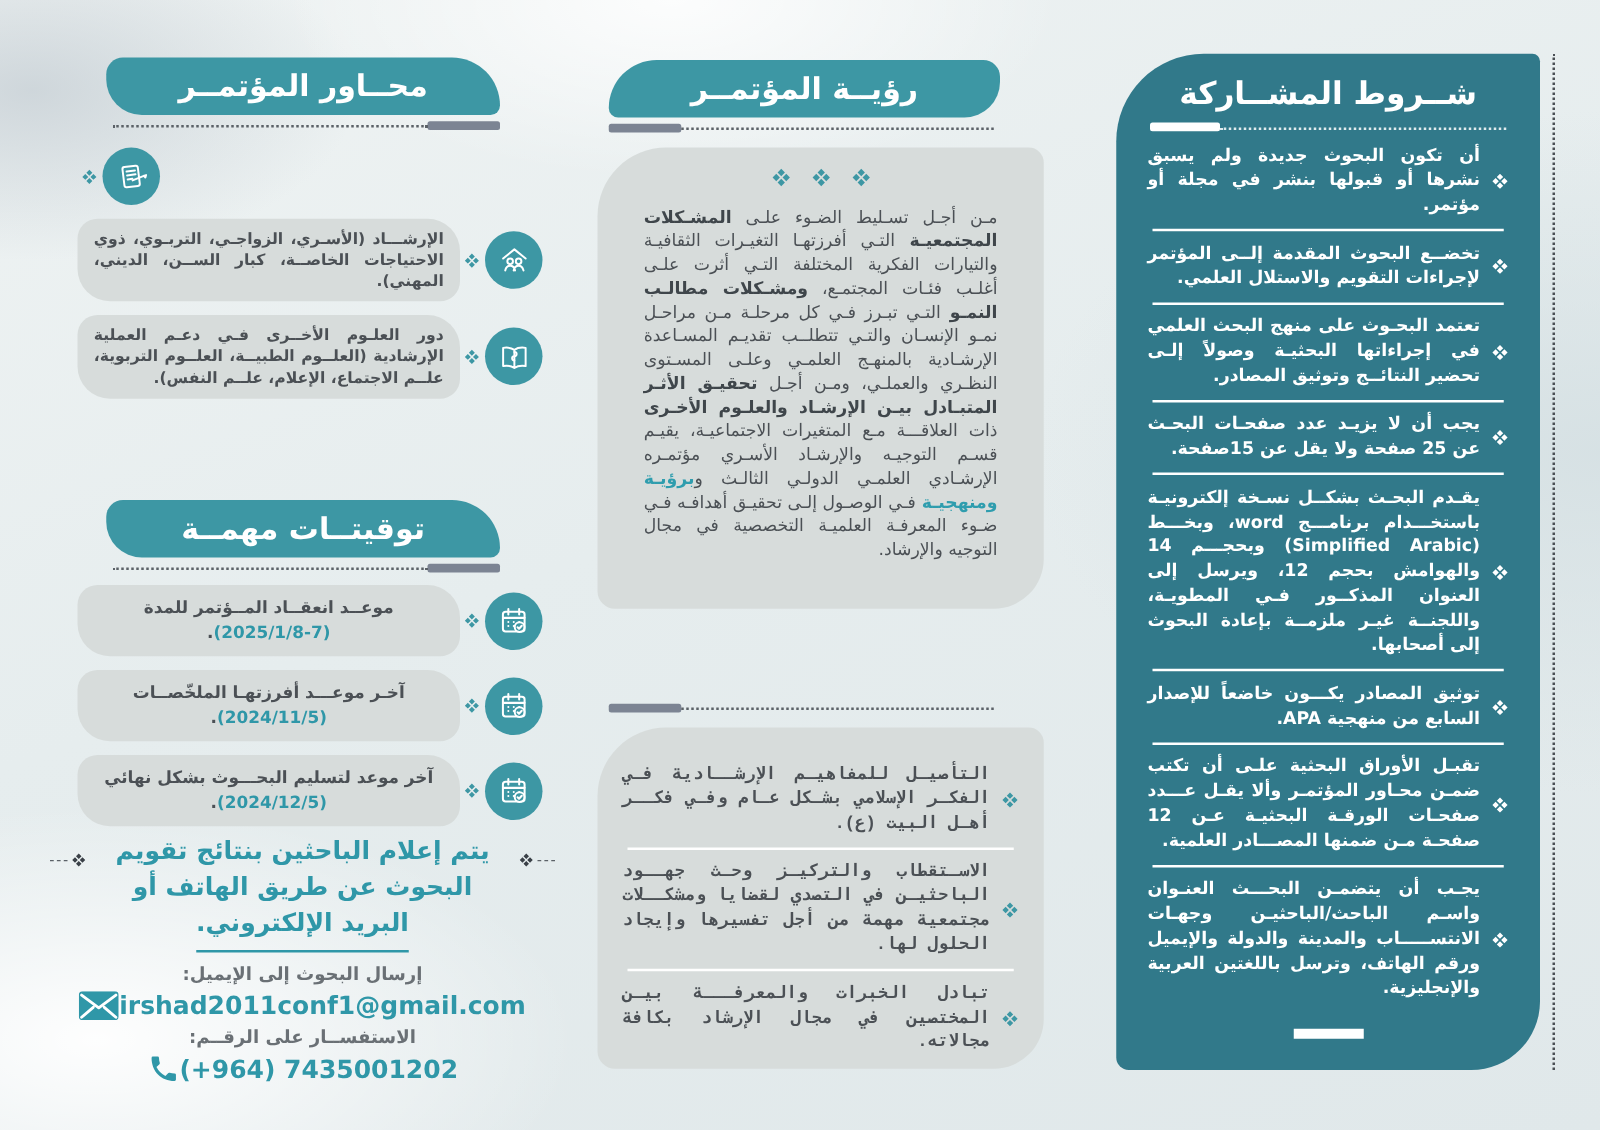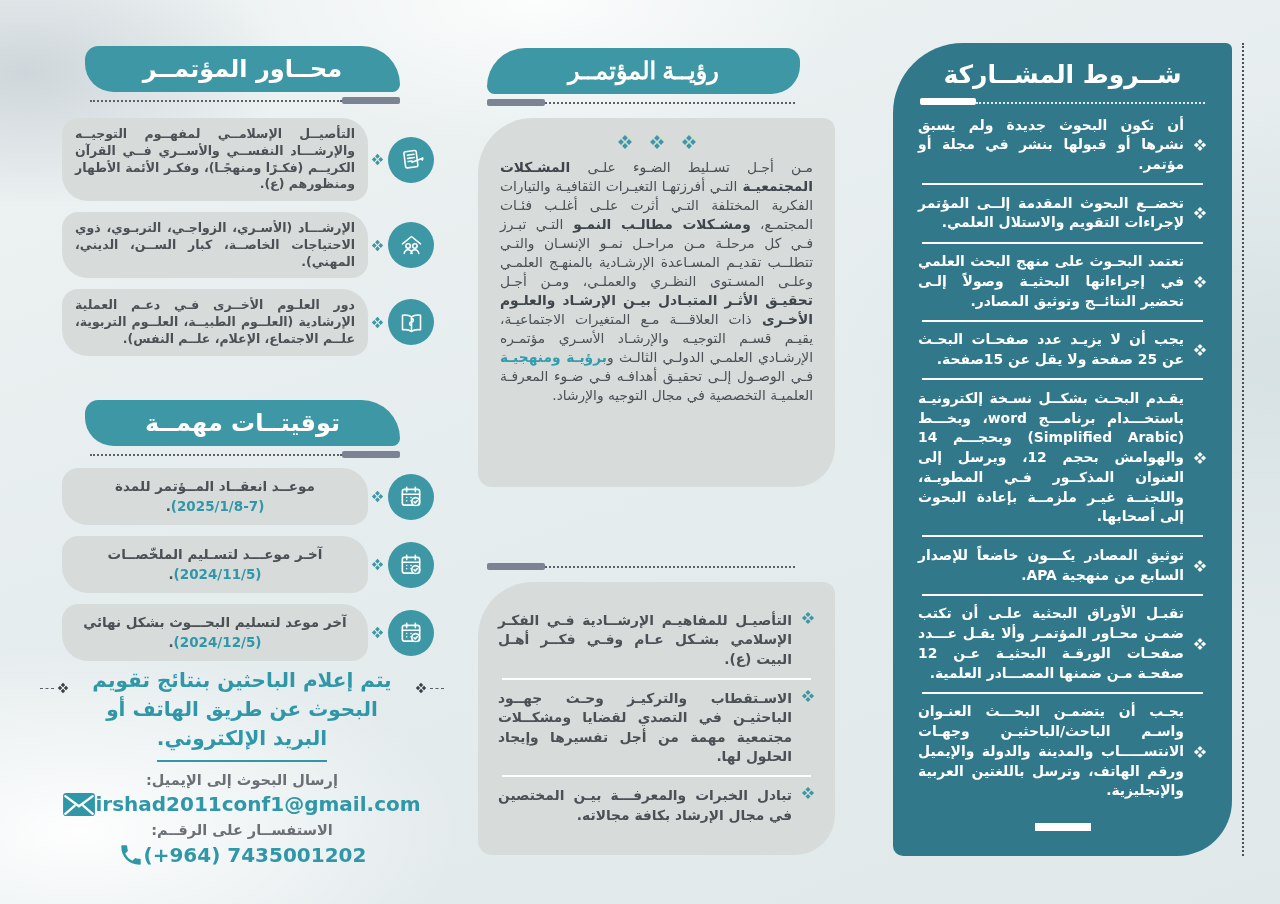--- a/index.html
+++ b/index.html
@@ -11,21 +11,21 @@
       radial-gradient(ellipse 520px 240px at 42% 0%, rgba(255,255,255,.85), rgba(255,255,255,0) 60%),
       radial-gradient(ellipse 420px 220px at 2% 8%, rgba(196,205,211,.75), rgba(196,205,211,0) 62%),
       radial-gradient(ellipse 700px 420px at 100% 40%, rgba(213,224,227,.9), rgba(213,224,227,0) 65%),
       linear-gradient(160deg,#eff3f3 0%, #e6edee 45%, #e0e8ea 100%);
   }
   
   .hdr{
     position:absolute; height:46px; display:flex; align-items:center; justify-content:center;
     background:#3d97a4; color:#fff; font-weight:800; font-size:24px; letter-spacing:0;
   }
-  .hdr.left-swoosh{border-radius:46px 16px 34px 9px;font-family:Liberation Serif, serif;}
+  .hdr.left-swoosh{border-radius:46px 16px 34px 9px;}
   .hdr.right-swoosh{border-radius:16px 46px 9px 34px;}
   .rule{position:absolute; height:8px; display:flex; align-items:center;}
   .rule .solid{width:58px; height:7px; background:#7c8493; border-radius:2px;}
   .rule .dots{flex:1; border-bottom:2.5px dotted #5b6167; transform:translateY(1px);}
   .gbox{background:#d7dcdb; color:#4b5055;}
   .dia{display:inline-block; flex:0 0 auto;}
   .sep-w{border-top:2px solid #ffffff; margin:0 4px;}
   
   .themes-rows{position:absolute; left:62px; top:118px; width:372px;}
   .t-row{display:flex; align-items:center; margin-bottom:11px;}
@@ -50,21 +50,21 @@
          color:#2f97a8; font-weight:800; font-size:20px; margin:4px 0 6px;}
   
   .v-box{position:absolute; left:478px; top:118px; width:357px; height:369px; box-sizing:border-box;
          border-radius:55px 12px 40px 14px; padding:12px 22px 0;}
   .orn-row{display:flex; justify-content:center; gap:16px; margin:4px 0 8px;}
   .v-text{direction:rtl; text-align:justify; font-size:13.8px; line-height:1.38; font-weight:500; color:#4b5055;}
   .v-text .b{font-weight:800; color:#3f464b;}
   .v-text .teal{font-weight:800; color:#2f9dae;}
   .o-box{position:absolute; left:478px; top:582px; width:357px; height:273px; box-sizing:border-box;
          border-radius:55px 12px 40px 14px; padding:20px 20px 0;}
-  .o-item{direction:rtl; display:flex; align-items:flex-start; gap:9px; padding:9px 0;}
+  .o-item{direction:rtl; display:flex; align-items:center; gap:9px; padding:9px 0;font-family:Liberation Mono, monospace;}
   .o-item .txt{flex:1; text-align:justify; font-size:13.8px; font-weight:700; line-height:1.4; color:#4b5055;}
   
   .panel{position:absolute; left:893px; top:43px; width:339px; height:813px; box-sizing:border-box;
          background:#31798a; border-radius:70px 6px 55px 10px; padding:17px 25px 0; color:#fff;}
   .p-title{text-align:center; font-size:25px; font-weight:800;}
   .p-rule{display:flex; align-items:center; margin:9px 2px 2px;}
   .p-rule .solid{width:56px; height:7px; background:#fff; border-radius:2px;}
   .p-rule .dots{flex:1; border-bottom:2.5px dotted rgba(255,255,255,.85); transform:translateY(1px);}
   .c-item{direction:rtl; display:flex; align-items:center; gap:9px; padding:8.5px 0;}
   .c-item .txt{flex:1; text-align:justify; font-size:13.9px; font-weight:700; line-height:1.42;}
@@ -80,21 +80,20 @@
     <span>محــاور المؤتمــر</span>
   </div>
   <div class="rule" style="left:90px; top:96px; width:310px;">
     <div class="dots"></div>
     <div class="solid"></div>
   </div>
 
   <div class="themes-rows">
 
     <div class="t-row">
-      <div class="t-box gbox" dir="rtl">التأصيــل الإسلامــي لمفهــوم التوجيــه والإرشـــاد النفســي والأســري فــي القرآن الكريــم (فكـرًا ومنهجًـا)، وفكـر الأئمة الأطهار ومنظورهم (ع).</div>
       <div class="t-gutter">
         <svg class="dia" width="13" height="13" viewBox="0 0 24 24" fill="#3d97a4">
             <path d="M12 1.6l4.4 4.4L12 10.4 7.6 6zM18 7.6L22.4 12 18 16.4 13.6 12zM12 13.6l4.4 4.4L12 22.4 7.6 18zM6 7.6L10.4 12 6 16.4 1.6 12z"></path>
           </svg>
         <span class="badge">
           <svg width="27" height="27" viewBox="0 0 24 24" fill="none" stroke="#fff" stroke-width="1.4" stroke-linecap="round" stroke-linejoin="round">
               <rect x="6" y="4.5" width="11" height="14.5" rx="1.5" transform="rotate(-7 11.5 12)"></rect>
               <path d="M8.2 8.2l6-0.8M8.6 11l6-0.8M9 13.8l3.4-0.5"></path>
               <path d="M12.5 14.5l8-3.2M20.5 11.3l1.6-.6-.5 1.7z"></path>
             </svg>
@@ -159,21 +158,21 @@
               <path d="M8 3v4M16 3v4M4 9.5h16M8 12.5h.01M12 12.5h.01M16 12.5h.01M8 15.5h.01M12 15.5h.01"></path>
               <circle cx="16.3" cy="16.3" r="3.6" fill="#3d97a4"></circle>
               <path d="M14.8 16.4l1.1 1.1 2-2.2"></path>
             </svg>
         </span>
       </div>
     </div>
 
     <div class="t-row">
       <div class="tim-text gbox" dir="rtl">
-        <span>آخـر موعـــد لتسـليم الملخّصــات </span><span class="date" dir="ltr">(2024/11/5)</span><span>.</span>
+        <span>آخـر موعـــد أفرزتهـا الملخّصــات </span><span class="date" dir="ltr">(2024/11/5)</span><span>.</span>
       </div>
       <div class="t-gutter">
         <svg class="dia" width="13" height="13" viewBox="0 0 24 24" fill="#3d97a4">
             <path d="M12 1.6l4.4 4.4L12 10.4 7.6 6zM18 7.6L22.4 12 18 16.4 13.6 12zM12 13.6l4.4 4.4L12 22.4 7.6 18zM6 7.6L10.4 12 6 16.4 1.6 12z"></path>
           </svg>
         <span class="badge">
           <svg width="26" height="26" viewBox="0 0 24 24" fill="none" stroke="#fff" stroke-width="1.5" stroke-linecap="round" stroke-linejoin="round">
               <rect x="4" y="5" width="16" height="14.5" rx="2"></rect>
               <path d="M8 3v4M16 3v4M4 9.5h16M8 12.5h.01M12 12.5h.01M16 12.5h.01M8 15.5h.01M12 15.5h.01"></path>
               <circle cx="16.3" cy="16.3" r="3.6" fill="#3d97a4"></circle>
@@ -250,21 +249,21 @@
       <svg width="16" height="16" viewBox="0 0 24 24" fill="#3d97a4">
           <path d="M12 1.6l4.4 4.4L12 10.4 7.6 6zM18 7.6L22.4 12 18 16.4 13.6 12zM12 13.6l4.4 4.4L12 22.4 7.6 18zM6 7.6L10.4 12 6 16.4 1.6 12z"></path>
         </svg>
       <svg width="16" height="16" viewBox="0 0 24 24" fill="#3d97a4">
           <path d="M12 1.6l4.4 4.4L12 10.4 7.6 6zM18 7.6L22.4 12 18 16.4 13.6 12zM12 13.6l4.4 4.4L12 22.4 7.6 18zM6 7.6L10.4 12 6 16.4 1.6 12z"></path>
         </svg>
       <svg width="16" height="16" viewBox="0 0 24 24" fill="#3d97a4">
           <path d="M12 1.6l4.4 4.4L12 10.4 7.6 6zM18 7.6L22.4 12 18 16.4 13.6 12zM12 13.6l4.4 4.4L12 22.4 7.6 18zM6 7.6L10.4 12 6 16.4 1.6 12z"></path>
         </svg>
     </div>
-    <p class="v-text" style="margin:0;">
+    <p class="v-text" style="margin:15px;">
       <span>مـن أجـل تسـليط الضـوء علـى </span><span class="b">المشـكلات المجتمعيـة </span><span>التـي أفرزتهـا التغيـرات الثقافيـة والتيارات الفكرية المختلفة التـي أثرت علـى أغلـب فئـات المجتمـع، </span><span class="b">ومشـكلات مطالـب النمـو </span><span>التـي تبـرز فـي كل مرحلـة مـن مراحـل نمـو الإنسـان والتـي تتطلــب تقديـم المسـاعدة الإرشـادية بالمنهـج العلمـي وعلـى المسـتوى النظـري والعملـي، ومـن أجـل </span><span class="b">تحقيـق الأثـر المتبـادل بيـن الإرشـاد والعلـوم الأخـرى </span><span>ذات العلاقـــة مـع المتغيرات الاجتماعيـة، يقيـم قسـم التوجيـه والإرشـاد الأسـري مؤتمـره الإرشـادي العلمـي الدولـي الثالـث و</span><span class="teal">برؤيـة ومنهجيـة </span><span>فـي الوصـول إلـى تحقيـق أهدافـه فـي ضـوء المعرفـة العلميـة التخصصية في مجال التوجيه والإرشاد.</span>
     </p>
   </div>
 
   <div class="rule" style="left:487px; top:562px; width:308px;">
     <div class="solid"></div>
     <div class="dots"></div>
   </div>
 
   <div class="o-box gbox">

